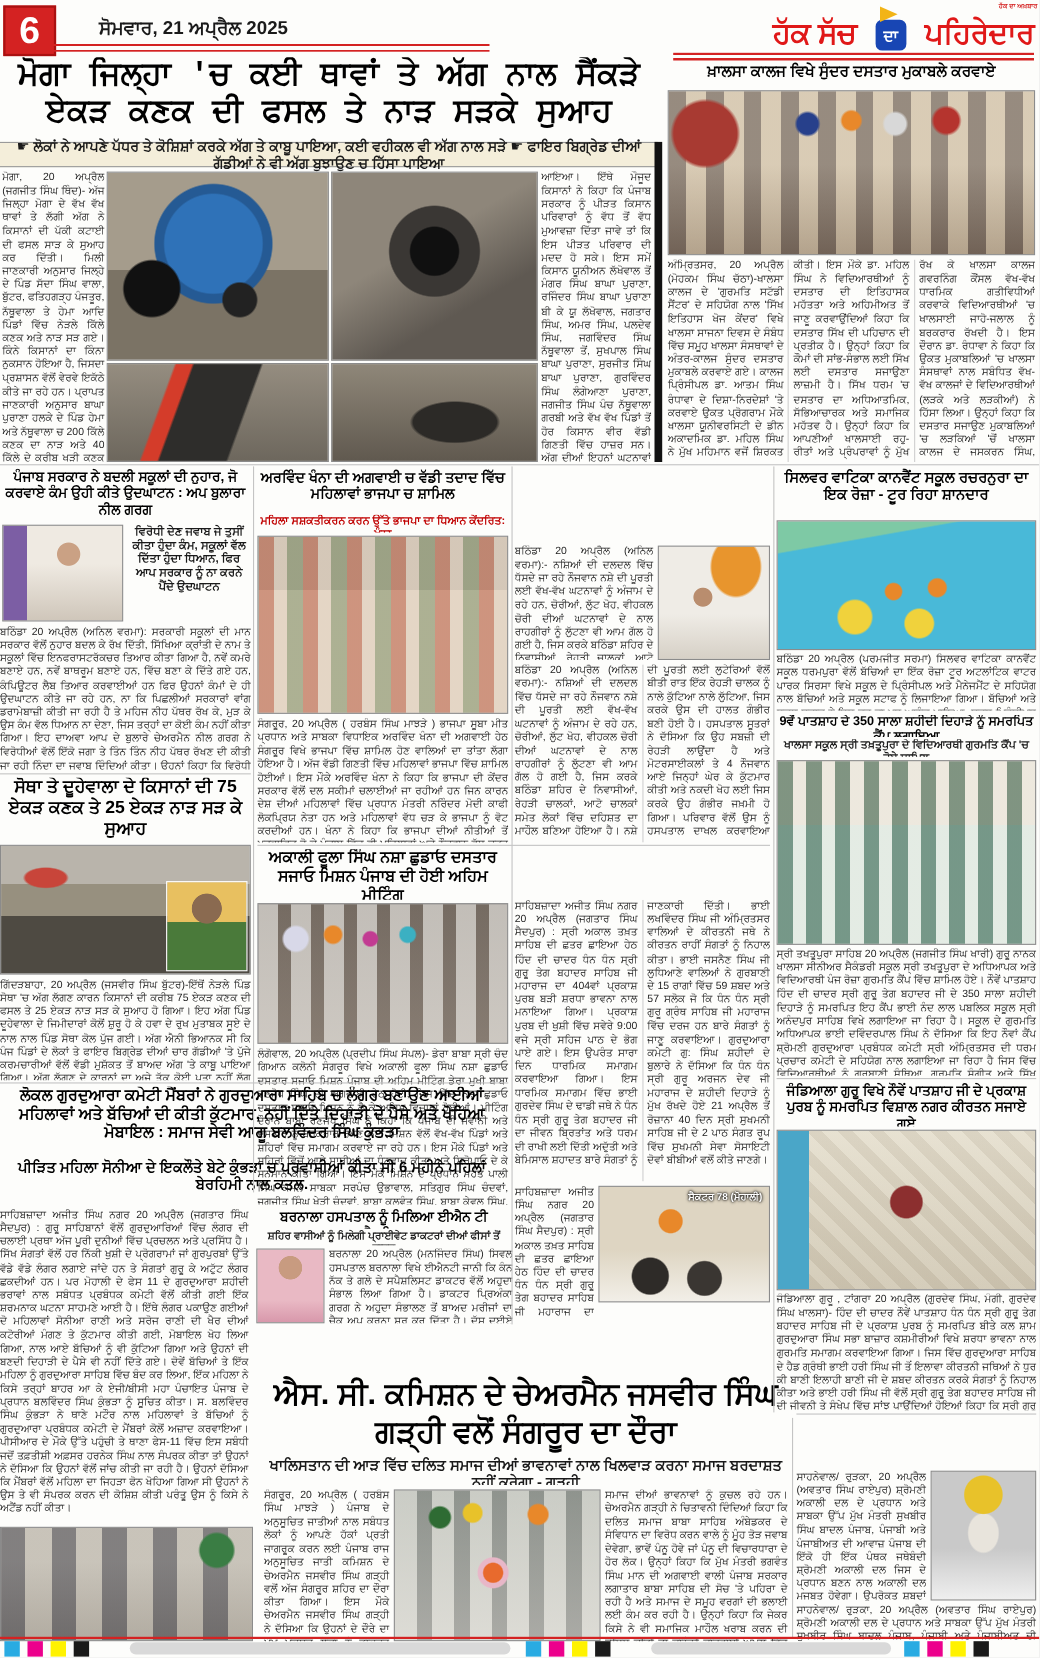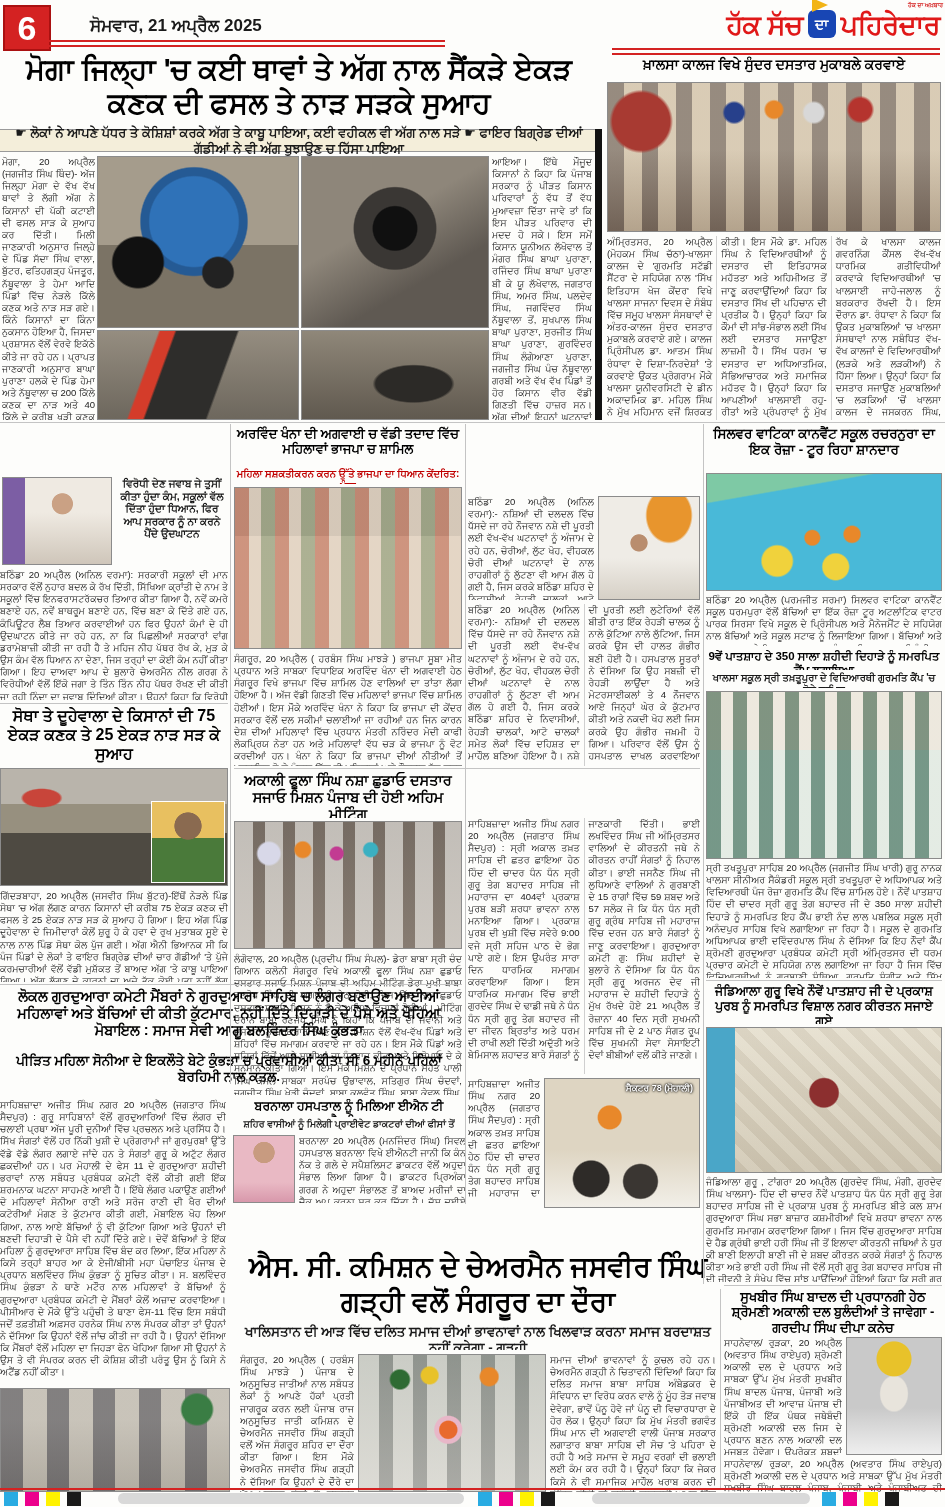--- a/index.html
+++ b/index.html
@@ -13,21 +13,21 @@
   .photo{background-size:cover;border:1px solid #8b8b8b;overflow:hidden;}
   .redline{background:linear-gradient(#d42222 0 2px,transparent 2px 5px,#d42222 5px 7px);height:7px;}
   .vrule{background:#c4c4c4;width:1px;}
   .hrule{background:#c4c4c4;height:1px;}
   .kicker{background:#f4eeda;border-top:1px solid #9a9a9a;border-bottom:1px solid #9a9a9a;
           font-weight:700;font-size:13px;display:flex;align-items:center;justify-content:center;text-align:center;}
   .subhead{font-weight:700;text-align:center;line-height:1.2;overflow:hidden;}
   .subhead-red{color:#c00000;}
   .pagenum{background:#d42222;color:#fff;font-weight:900;font-size:34px;display:flex;
            align-items:center;justify-content:center;border:2px solid #a11;}
-  .masthead{display:flex;align-items:flex-start;gap:5px;justify-content:flex-end;}
+  .masthead{display:flex;align-items:flex-end;gap:17px;justify-content:flex-end;}
   .masthead .t{color:#e01818;font-weight:900;font-size:27px;letter-spacing:-0.5px;}
   .masthead .da{background:#1846b4;color:#fff;font-weight:900;font-size:14px;width:28px;height:28px;
                 border-radius:6px;display:flex;align-items:center;justify-content:center;position:relative;}
   .flag{width:0;height:0;border-left:16px solid #f2b416;border-top:7px solid transparent;
         border-bottom:7px solid transparent;position:absolute;top:-12px;left:4px;}
   .tagline{color:#d42222;font-size:6px;font-weight:700;position:absolute;right:2px;top:2px;text-align:right;}
   .caption-ov{position:absolute;top:4px;left:0;right:6px;text-align:right;color:#fff;font-weight:700;
               font-size:9px;text-shadow:0 0 3px #000,0 0 2px #000;}
   .mark-row{display:flex;gap:7px;align-items:center;}
   .mark-sq{width:14px;height:14px;}
@@ -50,21 +50,21 @@
         <span class="flag"></span>
         <span>ਦਾ</span>
       </span>
     <span class="t">ਪਹਿਰੇਦਾਰ</span>
   </div>
   <div class="abs tagline">ਹੱਕ ਦਾ ਅਖ਼ਬਾਰ</div>
 
   <div class="abs redline" style="left:15px;top:40px;width:430px;"></div>
   <div class="abs redline" style="left:612px;top:48px;width:328px;"></div>
 
-  <div class="abs headline" style="left:0px;top:52px;width:598px;height:76px;font-size:29px;font-weight:900;">ਮੋਗਾ ਜਿਲ੍ਹਾ 'ਚ ਕਈ ਥਾਵਾਂ ਤੇ ਅੱਗ ਨਾਲ ਸੈਂਕੜੇ ਏਕੜ ਕਣਕ ਦੀ ਫਸਲ ਤੇ ਨਾੜ ਸੜਕੇ ਸੁਆਹ</div>
+  <div class="abs headline" style="left:0px;top:52px;width:598px;height:76px;font-size:29px;font-weight:900;font-family:Liberation Mono, monospace;">ਮੋਗਾ ਜਿਲ੍ਹਾ 'ਚ ਕਈ ਥਾਵਾਂ ਤੇ ਅੱਗ ਨਾਲ ਸੈਂਕੜੇ ਏਕੜ ਕਣਕ ਦੀ ਫਸਲ ਤੇ ਨਾੜ ਸੜਕੇ ਸੁਆਹ</div>
   <div class="abs kicker" style="left:0px;top:129px;width:598px;height:23px;">☛ ਲੋਕਾਂ ਨੇ ਆਪਣੇ ਪੱਧਰ ਤੇ ਕੋਸ਼ਿਸ਼ਾਂ ਕਰਕੇ ਅੱਗ ਤੇ ਕਾਬੂ ਪਾਇਆ, ਕਈ ਵਹੀਕਲ ਵੀ ਅੱਗ ਨਾਲ ਸੜੇ  ☛ ਫਾਇਰ ਬਿਗ੍ਰੇਡ ਦੀਆਂ ਗੱਡੀਆਂ ਨੇ ਵੀ ਅੱਗ ਬੁਝਾਉਣ ਚ ਹਿੱਸਾ ਪਾਇਆ</div>
 
   <div class="abs body" style="left:2px;top:156px;width:93px;height:264px;">ਮੋਗਾ, 20 ਅਪ੍ਰੈਲ (ਜਗਜੀਤ ਸਿੰਘ ਥਿੰਦ)- ਅੱਜ ਜਿਲ੍ਹਾ ਮੋਗਾ ਦੇ ਵੱਖ ਵੱਖ ਥਾਵਾਂ ਤੇ ਲੱਗੀ ਅੱਗ ਨੇ ਕਿਸਾਨਾਂ ਦੀ ਪੱਕੀ ਕਟਾਈ ਦੀ ਫਸਲ ਸਾੜ ਕੇ ਸੁਆਹ ਕਰ ਦਿੱਤੀ। ਮਿਲੀ ਜਾਣਕਾਰੀ ਅਨੁਸਾਰ ਜਿਲ੍ਹੇ ਦੇ ਪਿੰਡ ਸੱਦਾ ਸਿੰਘ ਵਾਲਾ, ਬੁੱਟਰ, ਫਤਿਹਗੜ੍ਹ ਪੰਜਤੂਰ, ਨੱਥੂਵਾਲਾ ਤੇ ਹੇਮਾ ਆਦਿ ਪਿੰਡਾਂ ਵਿੱਚ ਨੇੜਲੇ ਕਿੱਲੇ ਕਣਕ ਅਤੇ ਨਾੜ ਸੜ ਗਏ। ਕਿੰਨੇ ਕਿਸਾਨਾਂ ਦਾ ਕਿੰਨਾ ਨੁਕਸਾਨ ਹੋਇਆ ਹੈ, ਜਿਸਦਾ ਪ੍ਰਸ਼ਾਸਨ ਵੱਲੋਂ ਵੇਰਵੇ ਇਕੱਠੇ ਕੀਤੇ ਜਾ ਰਹੇ ਹਨ। ਪ੍ਰਾਪਤ ਜਾਣਕਾਰੀ ਅਨੁਸਾਰ ਬਾਘਾ ਪੁਰਾਣਾ ਹਲਕੇ ਦੇ ਪਿੰਡ ਹੇਮਾ ਅਤੇ ਨੱਥੂਵਾਲਾ ਚ 200 ਕਿੱਲੇ ਕਣਕ ਦਾ ਨਾੜ ਅਤੇ 40 ਕਿੱਲੇ ਦੇ ਕਰੀਬ ਖੜੀ ਕਣਕ ਸੜ ਗਈ। ਇਸ ਸਬੰਧੀ ਪੱਤਰਕਾਰਾਂ ਨਾਲ ਗੱਲਬਾਤ ਕਰਦਿਆਂ ਕਿਸਾਨਾਂ ਨੇ ਦੱਸਿਆ ਕਿ ਹਵਾ ਦੇ ਤੇਜ਼ ਰੁਖ ਕਾਰਨ ਅੱਗ ਨੇ ਵੇਖਦਿਆਂ ਹੀ ਵੇਖਦਿਆਂ ਵੱਡਾ ਰਕਬਾ ਆਪਣੀ ਲਪੇਟ ਵਿੱਚ ਲੈ ਲਿਆ।</div>
 
   <div class="abs photo" style="left:97px;top:156px;width:202px;height:172px;background:
       radial-gradient(circle at 20% 62%,#111 0 13%,transparent 14%),
       radial-gradient(circle at 60% 68%,#222 0 9%,transparent 10%),
       radial-gradient(ellipse at 48% 38%,#2f72b8 0 30%,#255a94 31% 36%,transparent 37%),
       linear-gradient(#a59c8c 0 52%,#7b7365 52% 100%);"></div>
 
@@ -90,20 +90,21 @@
       radial-gradient(circle at 38% 20%,#27408b 0 4%,transparent 5%),
       radial-gradient(circle at 50% 18%,#e8882a 0 4%,transparent 5%),
       radial-gradient(circle at 62% 20%,#d8d8d8 0 4%,transparent 5%),
       radial-gradient(circle at 76% 18%,#b5342e 0 4%,transparent 5%),
       repeating-linear-gradient(90deg,rgba(50,50,70,.35) 0 16px,rgba(240,235,225,.35) 16px 34px),
       linear-gradient(#cdbb9e 0 45%,#937c5f 100%);"></div>
   <div class="abs body cols3" style="left:607px;top:236px;width:334px;height:184px;">ਅੰਮ੍ਰਿਤਸਰ, 20 ਅਪ੍ਰੈਲ (ਮੋਹਕਮ ਸਿੰਘ ਚੱਠਾ)-ਖਾਲਸਾ ਕਾਲਜ ਦੇ 'ਗੁਰਮਤਿ ਸਟੱਡੀ ਸੈਂਟਰ' ਦੇ ਸਹਿਯੋਗ ਨਾਲ 'ਸਿੱਖ ਇਤਿਹਾਸ ਖੋਜ ਕੇਂਦਰ' ਵਿਖੇ ਖਾਲਸਾ ਸਾਜਨਾ ਦਿਵਸ ਦੇ ਸੰਬੰਧ ਵਿੱਚ ਸਮੂਹ ਖਾਲਸਾ ਸੰਸਥਾਵਾਂ ਦੇ ਅੰਤਰ-ਕਾਲਜ ਸੁੰਦਰ ਦਸਤਾਰ ਮੁਕਾਬਲੇ ਕਰਵਾਏ ਗਏ। ਕਾਲਜ ਪ੍ਰਿੰਸੀਪਲ ਡਾ. ਆਤਮ ਸਿੰਘ ਰੰਧਾਵਾ ਦੇ ਦਿਸ਼ਾ-ਨਿਰਦੇਸ਼ਾਂ 'ਤੇ ਕਰਵਾਏ ਉਕਤ ਪ੍ਰੋਗਰਾਮ ਮੌਕੇ ਖਾਲਸਾ ਯੂਨੀਵਰਸਿਟੀ ਦੇ ਡੀਨ ਅਕਾਦਮਿਕ ਡਾ. ਮਹਿਲ ਸਿੰਘ ਨੇ ਮੁੱਖ ਮਹਿਮਾਨ ਵਜੋਂ ਸ਼ਿਰਕਤ ਕੀਤੀ। ਇਸ ਮੌਕੇ ਡਾ. ਮਹਿਲ ਸਿੰਘ ਨੇ ਵਿਦਿਆਰਥੀਆਂ ਨੂੰ ਦਸਤਾਰ ਦੀ ਇਤਿਹਾਸਕ ਮਹੱਤਤਾ ਅਤੇ ਅਹਿਮੀਅਤ ਤੋਂ ਜਾਣੂ ਕਰਵਾਉਂਦਿਆਂ ਕਿਹਾ ਕਿ ਦਸਤਾਰ ਸਿੱਖ ਦੀ ਪਹਿਚਾਨ ਦੀ ਪ੍ਰਤੀਕ ਹੈ। ਉਨ੍ਹਾਂ ਕਿਹਾ ਕਿ ਕੌਮਾਂ ਦੀ ਸਾਂਭ-ਸੰਭਾਲ ਲਈ ਸਿੱਖ ਲਈ ਦਸਤਾਰ ਸਜਾਉਣਾ ਲਾਜ਼ਮੀ ਹੈ। ਸਿੱਖ ਧਰਮ 'ਚ ਦਸਤਾਰ ਦਾ ਅਧਿਆਤਮਿਕ, ਸੱਭਿਆਚਾਰਕ ਅਤੇ ਸਮਾਜਿਕ ਮਹੱਤਵ ਹੈ। ਉਨ੍ਹਾਂ ਕਿਹਾ ਕਿ ਆਪਣੀਆਂ ਖਾਲਸਾਈ ਰਹੁ-ਰੀਤਾਂ ਅਤੇ ਪ੍ਰੰਪਰਾਵਾਂ ਨੂੰ ਮੁੱਖ ਰੱਖ ਕੇ ਖਾਲਸਾ ਕਾਲਜ ਗਵਰਨਿੰਗ ਕੌਂਸਲ ਵੱਖ-ਵੱਖ ਧਾਰਮਿਕ ਗਤੀਵਿਧੀਆਂ ਕਰਵਾਕੇ ਵਿਦਿਆਰਥੀਆਂ 'ਚ ਖਾਲਸਾਈ ਜਾਹੋ-ਜਲਾਲ ਨੂੰ ਬਰਕਰਾਰ ਰੱਖਦੀ ਹੈ। ਇਸ ਦੌਰਾਨ ਡਾ. ਰੰਧਾਵਾ ਨੇ ਕਿਹਾ ਕਿ ਉਕਤ ਮੁਕਾਬਲਿਆਂ 'ਚ ਖਾਲਸਾ ਸੰਸਥਾਵਾਂ ਨਾਲ ਸਬੰਧਿਤ ਵੱਖ-ਵੱਖ ਕਾਲਜਾਂ ਦੇ ਵਿਦਿਆਰਥੀਆਂ (ਲੜਕੇ ਅਤੇ ਲੜਕੀਆਂ) ਨੇ ਹਿੱਸਾ ਲਿਆ। ਉਨ੍ਹਾਂ ਕਿਹਾ ਕਿ ਦਸਤਾਰ ਸਜਾਉਣ ਮੁਕਾਬਲਿਆਂ 'ਚ ਲੜਕਿਆਂ 'ਚੋਂ ਖਾਲਸਾ ਕਾਲਜ ਦੇ ਜਸਕਰਨ ਸਿੰਘ, ਨਿਸ਼ਾਨ ਸਿੰਘ ਅਤੇ ਹਰਮਨ ਸਿੰਘ ਕ੍ਰਮਵਾਰ ਪਹਿਲਾ, ਦੂਜਾ ਅਤੇ ਤੀਜਾ ਅਤੇ ਖਾਲਸਾ ਕਾਲਜ ਆਫ਼ ਲਾਅ ਦੇ ਵਿਦਿਆਰਥੀ ਸਾਹਿਲਪ੍ਰੀਤ ਸਿੰਘ ਨੇ ਵਿਸ਼ੇਸ਼ ਸਥਾਨ ਪ੍ਰਾਪਤ ਕੀਤਾ। ਲੜਕੀਆਂ ਦੇ ਦੁਮਾਲਾ ਸਜਾਉਣ ਮੁਕਾਬਲੇ 'ਚ ਰਾਜਵੀਰ ਕੌਰ ਖਾਲਸਾ ਕਾਲਜ, ਦੂਸਰਾ ਸਥਾਨ ਨਵਪ੍ਰੀਤ ਕੌਰ ਸ੍ਰੀ ਗੁਰੂ ਤੇਗ ਬਹਾਦਰ ਕਾਲਜ ਫਾਰ ਵੂਮੈਨ ਅਤੇ ਤੀਸਰੇ ਸਥਾਨ ਮਾਲਿਆਦੀਪ ਕੌਰ, ਖਾਲਸਾ ਕਾਲਜ ਫਾਰ ਵੂਮੈਨ ਅਤੇ ਪਵਨਪ੍ਰੀਤ ਕੌਰ ਖਾਲਸਾ ਕਾਲਜ ਨੇ ਵਿਸ਼ੇਸ਼ ਸਥਾਨ ਹਾਸਲ ਕੀਤਾ। ਇਸ ਮੌਕੇ ਸ: ਗੁਰਪਿੰਦਰ ਸਿੰਘ, ਸ: ਸਹਿਜਦੀਪ ਸਿੰਘ, ਡਾ. ਵਣਦੀਪ ਸਿੰਘ, ਨਵਜੋਤ ਕੌਰ ਅਤੇ ਡਾ. ਪਵਨਪ੍ਰੀਤ ਕੌਰ ਵੱਲੋਂ ਜੱਜਾਂ ਦੀ ਭੂਮਿਕਾ ਨਿਭਾਈ ਗਈ। ਇਸ ਮੌਕੇ ਪ੍ਰਿੰ: ਡਾ. ਰੰਧਾਵਾ ਅਤੇ ਵਿਸ਼ੇਸ਼ ਮਹਿਮਾਨ ਗੁਰਮਤਿ ਸਟੱਡੀ ਸੈਂਟਰ ਦੇ ਇੰਚਾਰਜ ਅਤੇ ਖਾਲਸਾ ਕਾਲਜ ਸੀਨੀਅਰ ਸੈਕੰਡਰੀ ਸਕੂਲ ਦੇ ਪ੍ਰਿੰਸੀਪਲ ਡਾ. ਇੰਦਰਜੀਤ ਸਿੰਘ ਗੋਗੋਆਣੀ ਵੱਲੋਂ ਜੇਤੂ ਵਿਦਿਆਰਥੀਆਂ ਨੂੰ ਇਨਾਮ ਤਕਸੀਮ ਕੀਤੇ ਗਏ। ਇਸ ਮੌਕੇ ਡਾ. ਹਰਦੇਵ ਸਿੰਘ, ਡਾ. ਸੁਖਪਾਲ ਸਿੰਘ, ਡਾ. ਸਮਸ਼ੇਰ ਸਿੰਘ ਆਦਿ ਵੀ ਹਾਜ਼ਰ ਸਨ।</div>
 
   <div class="abs hrule" style="left:0px;top:422px;width:945px;"></div>
 
+  <div class="abs headline" style="left:0px;top:426px;width:228px;height:48px;font-size:12.5px;">ਪੰਜਾਬ ਸਰਕਾਰ ਨੇ ਬਦਲੀ ਸਕੂਲਾਂ ਦੀ ਨੁਹਾਰ, ਜੋ ਕਰਵਾਏ ਕੰਮ ਉਹੀ ਕੀਤੇ ਉਦਘਾਟਨ : ਅਪ ਬੁਲਾਰਾ ਨੀਲ ਗਰਗ</div>
   <div class="abs photo" style="left:2px;top:477px;width:110px;height:88px;background:
       linear-gradient(90deg,#7c5ea4 0 20%,transparent 20%),
       radial-gradient(circle at 55% 30%,#caa184 0 12%,transparent 13%),
       linear-gradient(#efeae2 0 40%,#cfc6ba 100%);"></div>
   <div class="abs subhead" style="left:116px;top:477px;width:112px;height:88px;font-size:10.5px;">ਵਿਰੋਧੀ ਦੇਣ ਜਵਾਬ ਜੇ ਤੁਸੀਂ ਕੀਤਾ ਹੁੰਦਾ ਕੰਮ, ਸਕੂਲਾਂ ਵੱਲ ਦਿੱਤਾ ਹੁੰਦਾ ਧਿਆਨ, ਫਿਰ ਆਪ ਸਰਕਾਰ ਨੂੰ ਨਾ ਕਰਨੇ ਪੈਂਦੇ ਉਦਘਾਟਨ</div>
   <div class="abs body" style="left:0px;top:569px;width:228px;height:131px;">ਬਠਿੰਡਾ 20 ਅਪ੍ਰੈਲ (ਅਨਿਲ ਵਰਮਾ): ਸਰਕਾਰੀ ਸਕੂਲਾਂ ਦੀ ਮਾਨ ਸਰਕਾਰ ਵੱਲੋਂ ਨੁਹਾਰ ਬਦਲ ਕੇ ਰੱਖ ਦਿੱਤੀ, ਸਿੱਖਿਆ ਕ੍ਰਾਂਤੀ ਦੇ ਨਾਮ ਤੇ ਸਕੂਲਾਂ ਵਿੱਚ ਇਨਫਰਾਸਟਰੱਕਚਰ ਤਿਆਰ ਕੀਤਾ ਗਿਆ ਹੈ, ਨਵੇਂ ਕਮਰੇ ਬਣਾਏ ਹਨ, ਨਵੇਂ ਬਾਥਰੂਮ ਬਣਾਏ ਹਨ, ਵਿੱਚ ਬਣਾ ਕੇ ਦਿੱਤੇ ਗਏ ਹਨ, ਕੰਪਿਊਟਰ ਲੈਬ ਤਿਆਰ ਕਰਵਾਈਆਂ ਹਨ ਫਿਰ ਉਹਨਾਂ ਕੰਮਾਂ ਦੇ ਹੀ ਉਦਘਾਟਨ ਕੀਤੇ ਜਾ ਰਹੇ ਹਨ, ਨਾ ਕਿ ਪਿਛਲੀਆਂ ਸਰਕਾਰਾਂ ਵਾਂਗ ਡਰਾਮੇਬਾਜ਼ੀ ਕੀਤੀ ਜਾ ਰਹੀ ਹੈ ਤੇ ਮਹਿਜ ਨੀਹ ਪੱਥਰ ਰੱਖ ਕੇ, ਮੁੜ ਕੇ ਉਸ ਕੰਮ ਵੱਲ ਧਿਆਨ ਨਾ ਦੇਣਾ, ਜਿਸ ਤਰ੍ਹਾਂ ਦਾ ਕੋਈ ਕੰਮ ਨਹੀਂ ਕੀਤਾ ਗਿਆ। ਇਹ ਦਾਅਵਾ ਆਪ ਦੇ ਬੁਲਾਰੇ ਚੇਅਰਮੈਨ ਨੀਲ ਗਰਗ ਨੇ ਵਿਰੋਧੀਆਂ ਵੱਲੋਂ ਇੱਕੋ ਜਗਾ ਤੇ ਤਿੰਨ ਤਿੰਨ ਨੀਹ ਪੱਥਰ ਰੱਖਣ ਦੀ ਕੀਤੀ ਜਾ ਰਹੀ ਨਿੰਦਾ ਦਾ ਜਵਾਬ ਦਿੰਦਿਆਂ ਕੀਤਾ। ਉਹਨਾਂ ਕਿਹਾ ਕਿ ਵਿਰੋਧੀ ਧਿਰਾਂ ਦੇ ਆਗੂ ਸਰਕਾਰ ਦੇ ਕੰਮਾਂ ਦੀ ਤਾਰੀਫ ਕਰਨ ਨਾ ਕਿ ਵੇਖੀ ਸਿਆਸਤ ਕਰਨ।</div>
 
   <div class="abs headline" style="left:234px;top:426px;width:228px;height:40px;font-size:13px;">ਅਰਵਿੰਦ ਖੰਨਾ ਦੀ ਅਗਵਾਈ ਚ ਵੱਡੀ ਤਦਾਦ ਵਿੱਚ ਮਹਿਲਾਵਾਂ ਭਾਜਪਾ ਚ ਸ਼ਾਮਿਲ</div>
   <div class="abs subhead subhead-red" style="left:234px;top:468px;width:228px;height:16px;font-size:10px;">ਮਹਿਲਾ ਸਸ਼ਕਤੀਕਰਨ ਕਰਨ ਉੱਤੇ ਭਾਜਪਾ ਦਾ ਧਿਆਨ ਕੇਂਦਰਿਤ: ਖੰਨਾ</div>
   <div class="abs photo" style="left:234px;top:487px;width:228px;height:162px;background:
@@ -151,21 +152,21 @@
       radial-gradient(circle at 15% 25%,#d8d8e8 0 5%,transparent 6%),
       radial-gradient(circle at 30% 22%,#e8882a 0 4%,transparent 5%),
       radial-gradient(circle at 45% 25%,#c23b92 0 4%,transparent 5%),
       radial-gradient(circle at 60% 22%,#3bb0c2 0 4%,transparent 5%),
       repeating-linear-gradient(90deg,rgba(245,243,238,.7) 0 18px,rgba(160,150,140,.5) 18px 30px),
       linear-gradient(#4a4038,#6e6258);"></div>
   <div class="abs body" style="left:234px;top:953px;width:228px;height:142px;">ਲੰਗੋਵਾਲ, 20 ਅਪ੍ਰੈਲ (ਪ੍ਰਦੀਪ ਸਿੰਘ ਸੰਪਲ)- ਡੇਰਾ ਬਾਬਾ ਸ੍ਰੀ ਚੰਦ ਗਿਆਨ ਕਲੋਨੀ ਸੰਗਰੂਰ ਵਿਖੇ ਅਕਾਲੀ ਫੂਲਾ ਸਿੰਘ ਨਸ਼ਾ ਛੁਡਾਓ ਦਸਤਾਰ ਸਜਾਓ ਮਿਸ਼ਨ ਪੰਜਾਬ ਦੀ ਅਹਿਮ ਮੀਟਿੰਗ ਡੇਰਾ ਮੁਖੀ ਬਾਬਾ ਰਣਜੋਧ ਸਿੰਘ ਦੀ ਅਗਵਾਈ ਹੇਠ ਹੋਈ, ਜਿਸ ਵਿੱਚ ਨਸ਼ਾ ਛੁਡਾਓ ਦਸਤਾਰ ਸਜਾਓ ਮਿਸ਼ਨ ਨੂੰ ਲੈ ਕੇ ਅਹਿਮ ਵਿਚਾਰਾਂ ਹੋਈਆਂ। ਮੀਟਿੰਗ ਦੌਰਾਨ ਬਾਬਾ ਰਣਜੋਧ ਸਿੰਘ ਨੇ ਕਿਹਾ ਕਿ ਪੰਜਾਬ ਦੀ ਜਵਾਨੀ ਅਤੇ ਦਸਤਾਰ ਨੂੰ ਬਰਕਰਾਰ ਰੱਖਣ ਲਈ ਮਿਸ਼ਨ ਵੱਲੋਂ ਵੱਖ-ਵੱਖ ਪਿੰਡਾਂ ਅਤੇ ਸ਼ਹਿਰਾਂ ਵਿੱਚ ਸਮਾਗਮ ਕਰਵਾਏ ਜਾ ਰਹੇ ਹਨ। ਇਸ ਮੌਕੇ ਪਿੰਡਾਂ ਅਤੇ ਸ਼ਹਿਰਾਂ ਵਿੱਚੋਂ ਆਏ ਸਾਥੀਆਂ ਦਾ ਧੰਨਵਾਦ ਕੀਤਾ ਅਤੇ ਸਿਰੋਪਾਓ ਦੇ ਕੇ ਸਨਮਾਨ ਕੀਤਾ ਗਿਆ। ਇਸ ਮੌਕੇ ਮਿਸ਼ਨ ਦੇ ਪ੍ਰਧਾਨ ਮਹੰਤ ਪਾਲੀ ਸਿੰਘ ਕਮਲ ਸਾਬਕਾ ਸਰਪੰਚ ਉਭਾਵਾਲ, ਸਤਿਗੁਰ ਸਿੰਘ ਚੰਦਵਾਂ, ਜਗਜੀਤ ਸਿੰਘ ਖੇੜੀ ਚੰਦਵਾਂ, ਬਾਬਾ ਕੁਲਵੰਤ ਸਿੰਘ, ਬਾਬਾ ਕੇਵਲ ਸਿੰਘ, ਸੁਰਜੀਤ ਸਿੰਘ ਘਾਰੂ, ਜਸਵੀਰ ਸਿੰਘ ਜੱਸੀ ਐਡਵੋਕੇਟ, ਕਰਪੂਰ ਸਿੰਘ, ਕਰਮ ਸਿੰਘ ਆਦਿ ਵੀ ਹਾਜ਼ਰ ਸਨ।</div>
 
   <div class="abs body cols2" style="left:468px;top:818px;width:232px;height:256px;">ਸਾਹਿਬਜ਼ਾਦਾ ਅਜੀਤ ਸਿੰਘ ਨਗਰ 20 ਅਪ੍ਰੈਲ (ਜਗਤਾਰ ਸਿੰਘ ਸੈਦਪੁਰ) : ਸ੍ਰੀ ਅਕਾਲ ਤਖ਼ਤ ਸਾਹਿਬ ਦੀ ਛਤਰ ਛਾਇਆ ਹੇਠ ਹਿੰਦ ਦੀ ਚਾਦਰ ਧੰਨ ਧੰਨ ਸ੍ਰੀ ਗੁਰੂ ਤੇਗ ਬਹਾਦਰ ਸਾਹਿਬ ਜੀ ਮਹਾਰਾਜ ਦਾ 404ਵਾਂ ਪ੍ਰਕਾਸ਼ ਪੁਰਬ ਬੜੀ ਸ਼ਰਧਾ ਭਾਵਨਾ ਨਾਲ ਮਨਾਇਆ ਗਿਆ। ਪ੍ਰਕਾਸ਼ ਪੁਰਬ ਦੀ ਖੁਸ਼ੀ ਵਿੱਚ ਸਵੇਰੇ 9:00 ਵਜੇ ਸ੍ਰੀ ਸਹਿਜ ਪਾਠ ਦੇ ਭੋਗ ਪਾਏ ਗਏ। ਇਸ ਉਪਰੰਤ ਸਾਰਾ ਦਿਨ ਧਾਰਮਿਕ ਸਮਾਗਮ ਕਰਵਾਇਆ ਗਿਆ। ਇਸ ਧਾਰਮਿਕ ਸਮਾਗਮ ਵਿੱਚ ਭਾਈ ਗੁਰਦੇਵ ਸਿੰਘ ਦੇ ਢਾਡੀ ਜਥੇ ਨੇ ਧੰਨ ਧੰਨ ਸ੍ਰੀ ਗੁਰੂ ਤੇਗ ਬਹਾਦਰ ਜੀ ਦਾ ਜੀਵਨ ਬ੍ਰਿਤਾਂਤ ਅਤੇ ਧਰਮ ਦੀ ਰਾਖੀ ਲਈ ਦਿੱਤੀ ਅਦੁੱਤੀ ਅਤੇ ਬੇਮਿਸਾਲ ਸ਼ਹਾਦਤ ਬਾਰੇ ਸੰਗਤਾਂ ਨੂੰ ਜਾਣਕਾਰੀ ਦਿੱਤੀ। ਭਾਈ ਲਖਵਿੰਦਰ ਸਿੰਘ ਜੀ ਅੰਮ੍ਰਿਤਸਰ ਵਾਲਿਆਂ ਦੇ ਕੀਰਤਨੀ ਜਥੇ ਨੇ ਕੀਰਤਨ ਰਾਹੀਂ ਸੰਗਤਾਂ ਨੂੰ ਨਿਹਾਲ ਕੀਤਾ। ਭਾਈ ਜਸਨੈਣ ਸਿੰਘ ਜੀ ਲੁਧਿਆਣੇ ਵਾਲਿਆਂ ਨੇ ਗੁਰਬਾਣੀ ਦੇ 15 ਰਾਗਾਂ ਵਿੱਚ 59 ਸ਼ਬਦ ਅਤੇ 57 ਸਲੋਕ ਜੋ ਕਿ ਧੰਨ ਧੰਨ ਸ੍ਰੀ ਗੁਰੂ ਗ੍ਰੰਥ ਸਾਹਿਬ ਜੀ ਮਹਾਰਾਜ ਵਿੱਚ ਦਰਜ ਹਨ ਬਾਰੇ ਸੰਗਤਾਂ ਨੂੰ ਜਾਣੂ ਕਰਵਾਇਆ। ਗੁਰਦੁਆਰਾ ਕਮੇਟੀ ਗੁ: ਸਿੰਘ ਸ਼ਹੀਦਾਂ ਦੇ ਬੁਲਾਰੇ ਨੇ ਦੱਸਿਆ ਕਿ ਧੰਨ ਧੰਨ ਸ੍ਰੀ ਗੁਰੂ ਅਰਜਨ ਦੇਵ ਜੀ ਮਹਾਰਾਜ ਦੇ ਸ਼ਹੀਦੀ ਦਿਹਾੜੇ ਨੂੰ ਮੁੱਖ ਰੱਖਦੇ ਹੋਏ 21 ਅਪ੍ਰੈਲ ਤੋਂ ਰੋਜ਼ਾਨਾ 40 ਦਿਨ ਸ੍ਰੀ ਸੁਖਮਨੀ ਸਾਹਿਬ ਜੀ ਦੇ 2 ਪਾਠ ਸੰਗਤ ਰੂਪ ਵਿੱਚ ਸੁਖਮਨੀ ਸੇਵਾ ਸੋਸਾਇਟੀ ਦੋਵਾਂ ਬੀਬੀਆਂ ਵਲੋਂ ਕੀਤੇ ਜਾਣਗੇ।</div>
   <div class="abs body" style="left:468px;top:1078px;width:72px;height:122px;">ਸਾਹਿਬਜ਼ਾਦਾ ਅਜੀਤ ਸਿੰਘ ਨਗਰ 20 ਅਪ੍ਰੈਲ (ਜਗਤਾਰ ਸਿੰਘ ਸੈਦਪੁਰ) : ਸ੍ਰੀ ਅਕਾਲ ਤਖ਼ਤ ਸਾਹਿਬ ਦੀ ਛਤਰ ਛਾਇਆ ਹੇਠ ਹਿੰਦ ਦੀ ਚਾਦਰ ਧੰਨ ਧੰਨ ਸ੍ਰੀ ਗੁਰੂ ਤੇਗ ਬਹਾਦਰ ਸਾਹਿਬ ਜੀ ਮਹਾਰਾਜ ਦਾ 404ਵਾਂ ਪ੍ਰਕਾਸ਼ ਪੁਰਬ ਬੜੀ ਸ਼ਰਧਾ ਭਾਵਨਾ ਨਾਲ ਮਨਾਇਆ ਗਿਆ। ਪ੍ਰਕਾਸ਼ ਪੁਰਬ ਦੀ ਖੁਸ਼ੀ ਵਿੱਚ ਸਵੇਰੇ 9:00 ਵਜੇ ਸ੍ਰੀ ਸਹਿਜ ਪਾਠ ਦੇ ਭੋਗ ਪਾਏ ਗਏ। ਇਸ ਉਪਰੰਤ ਸਾਰਾ ਦਿਨ ਧਾਰਮਿਕ ਸਮਾਗਮ ਕਰਵਾਇਆ ਗਿਆ। ਇਸ ਧਾਰਮਿਕ ਸਮਾਗਮ ਵਿੱਚ ਭਾਈ ਗੁਰਦੇਵ ਸਿੰਘ ਦੇ ਢਾਡੀ ਜਥੇ ਨੇ ਧੰਨ ਧੰਨ ਸ੍ਰੀ ਗੁਰੂ ਤੇਗ ਬਹਾਦਰ ਜੀ ਦਾ ਜੀਵਨ ਬ੍ਰਿਤਾਂਤ ਅਤੇ ਧਰਮ ਦੀ ਰਾਖੀ ਲਈ ਦਿੱਤੀ ਅਦੁੱਤੀ ਅਤੇ ਬੇਮਿਸਾਲ ਸ਼ਹਾਦਤ ਬਾਰੇ ਸੰਗਤਾਂ ਨੂੰ ਜਾਣਕਾਰੀ ਦਿੱਤੀ। ਭਾਈ ਲਖਵਿੰਦਰ ਸਿੰਘ ਜੀ ਅੰਮ੍ਰਿਤਸਰ ਵਾਲਿਆਂ ਦੇ ਕੀਰਤਨੀ ਜਥੇ ਨੇ ਕੀਰਤਨ ਰਾਹੀਂ ਸੰਗਤਾਂ ਨੂੰ ਨਿਹਾਲ ਕੀਤਾ। ਭਾਈ ਜਸਨੈਣ ਸਿੰਘ ਜੀ ਲੁਧਿਆਣੇ ਵਾਲਿਆਂ ਨੇ ਗੁਰਬਾਣੀ ਦੇ 15 ਰਾਗਾਂ ਵਿੱਚ 59 ਸ਼ਬਦ ਅਤੇ 57 ਸਲੋਕ ਜੋ ਕਿ ਧੰਨ ਧੰਨ ਸ੍ਰੀ ਗੁਰੂ ਗ੍ਰੰਥ ਸਾਹਿਬ ਜੀ ਮਹਾਰਾਜ ਵਿੱਚ ਦਰਜ ਹਨ ਬਾਰੇ ਸੰਗਤਾਂ ਨੂੰ ਜਾਣੂ ਕਰਵਾਇਆ। ਗੁਰਦੁਆਰਾ ਕਮੇਟੀ ਗੁ: ਸਿੰਘ ਸ਼ਹੀਦਾਂ ਦੇ ਬੁਲਾਰੇ ਨੇ ਦੱਸਿਆ ਕਿ ਧੰਨ ਧੰਨ ਸ੍ਰੀ ਗੁਰੂ ਅਰਜਨ ਦੇਵ ਜੀ ਮਹਾਰਾਜ ਦੇ ਸ਼ਹੀਦੀ ਦਿਹਾੜੇ ਨੂੰ ਮੁੱਖ ਰੱਖਦੇ ਹੋਏ 21 ਅਪ੍ਰੈਲ ਤੋਂ ਰੋਜ਼ਾਨਾ 40 ਦਿਨ ਸ੍ਰੀ ਸੁਖਮਨੀ ਸਾਹਿਬ ਜੀ ਦੇ 2 ਪਾਠ ਸੰਗਤ ਰੂਪ ਵਿੱਚ ਸੁਖਮਨੀ ਸੇਵਾ ਸੋਸਾਇਟੀ ਦੋਵਾਂ ਬੀਬੀਆਂ ਵਲੋਂ ਕੀਤੇ ਜਾਣਗੇ।</div>
-  <div class="abs photo" style="left:544px;top:1078px;width:156px;height:130px;background:
+  <div class="abs photo" style="left:544px;top:1078px;width:156px;height:106px;background:
       radial-gradient(circle at 42% 30%,#e8882a 0 9%,transparent 10%),
       radial-gradient(circle at 30% 78%,#2e2b28 0 12%,transparent 13%),
       radial-gradient(circle at 62% 80%,#3a3632 0 12%,transparent 13%),
       linear-gradient(#ded5c2 0 55%,#f2efe8 100%);">
     <div class="caption-ov">ਸੈਕਟਰ 78 (ਮੋਹਾਲੀ)</div>
   </div>
 
   <div class="abs hrule" style="left:0px;top:984px;width:462px;"></div>
   <div class="abs headline" style="left:0px;top:988px;width:458px;height:62px;font-size:14.5px;">ਲੋਕਲ ਗੁਰਦੁਆਰਾ ਕਮੇਟੀ ਮੈਂਬਰਾਂ ਨੇ ਗੁਰਦੁਆਰਾ ਸਾਹਿਬ ਚ ਲੰਗਰ ਬਣਾਉਣ ਆਈਆਂ ਮਹਿਲਾਵਾਂ ਅਤੇ ਬੱਚਿਆਂ ਦੀ ਕੀਤੀ ਕੁੱਟਮਾਰ, ਨਹੀਂ ਦਿੱਤੇ ਦਿਹਾੜੀ ਦੇ ਪੈਸੇ ਅਤੇ ਖੋਹਿਆ ਮੋਬਾਇਲ : ਸਮਾਜ ਸੇਵੀ ਆਗੂ ਬਲਵਿੰਦਰ ਸਿੰਘ ਕੁੰਭੜਾ</div>
   <div class="abs headline" style="left:0px;top:1053px;width:458px;height:42px;font-size:13.5px;font-weight:700;">ਪੀੜਿਤ ਮਹਿਲਾ ਸੋਨੀਆ ਦੇ ਇਕਲੌਤੇ ਬੇਟੇ ਕੁੰਭੜਾ ਚ ਪ੍ਰਵਾਸੀਆਂ ਕੀਤਾ ਸੀ 6 ਮਹੀਨੇ ਪਹਿਲਾਂ ਬੇਰਹਿਮੀ ਨਾਲ ਕਤਲ.</div>
@@ -197,21 +198,20 @@
   <div class="abs hrule" style="left:706px;top:980px;width:236px;"></div>
   <div class="abs headline" style="left:706px;top:984px;width:236px;height:40px;font-size:12.5px;">ਜੰਡਿਆਲਾ ਗੁਰੂ ਵਿਖੇ ਨੌਵੇਂ ਪਾਤਸ਼ਾਹ ਜੀ ਦੇ ਪ੍ਰਕਾਸ਼ ਪੁਰਬ ਨੂੰ ਸਮਰਪਿਤ ਵਿਸ਼ਾਲ ਨਗਰ ਕੀਰਤਨ ਸਜਾਏ ਗਏ</div>
   <div class="abs photo" style="left:706px;top:1027px;width:236px;height:146px;background:
       linear-gradient(90deg,#4aa6c8 0 12%,transparent 12%),
       radial-gradient(circle at 50% 45%,#8c2f2f 0 10%,transparent 11%),
       repeating-linear-gradient(45deg,rgba(180,170,150,.25) 0 10px,rgba(230,225,210,.25) 10px 20px),
       linear-gradient(#e8e2d2,#cfc6b2);"></div>
   <div class="abs body" style="left:706px;top:1176px;width:236px;height:106px;">ਜੰਡਿਆਲਾ ਗੁਰੂ , ਟਾਂਗਰਾ 20 ਅਪ੍ਰੈਲ (ਗੁਰਦੇਵ ਸਿੰਘ, ਮੰਗੀ, ਗੁਰਦੇਵ ਸਿੰਘ ਖਾਲਸਾ)- ਹਿੰਦ ਦੀ ਚਾਦਰ ਨੌਵੇਂ ਪਾਤਸ਼ਾਹ ਧੰਨ ਧੰਨ ਸ੍ਰੀ ਗੁਰੂ ਤੇਗ ਬਹਾਦਰ ਸਾਹਿਬ ਜੀ ਦੇ ਪ੍ਰਕਾਸ਼ ਪੁਰਬ ਨੂੰ ਸਮਰਪਿਤ ਬੀਤੇ ਕਲ ਸ਼ਾਮ ਗੁਰਦੁਆਰਾ ਸਿੰਘ ਸਭਾ ਬਾਜ਼ਾਰ ਕਸ਼ਮੀਰੀਆਂ ਵਿਖੇ ਸ਼ਰਧਾ ਭਾਵਨਾ ਨਾਲ ਗੁਰਮਤਿ ਸਮਾਗਮ ਕਰਵਾਇਆ ਗਿਆ। ਜਿਸ ਵਿੱਚ ਗੁਰਦੁਆਰਾ ਸਾਹਿਬ ਦੇ ਹੈਡ ਗ੍ਰੰਥੀ ਭਾਈ ਹਰੀ ਸਿੰਘ ਜੀ ਤੋਂ ਇਲਾਵਾ ਕੀਰਤਨੀ ਜਥਿਆਂ ਨੇ ਧੁਰ ਕੀ ਬਾਣੀ ਇਲਾਹੀ ਬਾਣੀ ਜੀ ਦੇ ਸ਼ਬਦ ਕੀਰਤਨ ਕਰਕੇ ਸੰਗਤਾਂ ਨੂੰ ਨਿਹਾਲ ਕੀਤਾ ਅਤੇ ਭਾਈ ਹਰੀ ਸਿੰਘ ਜੀ ਵੱਲੋਂ ਸ੍ਰੀ ਗੁਰੂ ਤੇਗ ਬਹਾਦਰ ਸਾਹਿਬ ਜੀ ਦੀ ਜੀਵਨੀ ਤੇ ਸੰਖੇਪ ਵਿੱਚ ਸਾਂਝ ਪਾਉਂਦਿਆਂ ਹੋਇਆਂ ਕਿਹਾ ਕਿ ਸ੍ਰੀ ਗੁਰੂ ਤੇਗ ਬਹਾਦਰ ਸਾਹਿਬ ਜੀ ਨੇ ਪਾਵਨ ਧਰਤੀ ਬਾਬਾ ਬਕਾਲਾ ਸਾਹਿਬ ਵਿਖੇ 26 ਸ਼ਾਲ 9 ਮਹੀਨੇ 13 ਦਿਨ ਭੋਰਾ ਸਾਹਿਬ ਵਿੱਚ ਪ੍ਰਮਾਤਮਾ ਦੀ ਸਿਫਤ ਸਲਾਹ ਚ ਅਰਾਧਨਾ ਕੀਤੀ ਅਤੇ ਮਾਤਾ ਗੁਜਰ ਕੌਰ ਜੀ ਨੇ ਭੋਰਾ ਸਾਹਿਬ ਜੀ ਦੇ ਦਰਵਾਜੇ ਅੱਗੇ ਖੜ੍ਹ ਕੇ ਪਹਿਰਾ ਦਿੱਤਾ ਅਤੇ ਫਿਰ ਦਿੱਲੀ ਵਿੱਚ ਹਿੰਦੂ ਧਰਮ ਤੇ ਹੋ ਰਹੇ ਅੱਤਿਆਚਾਰ ਤੇ ਰੋਕ ਲਾਉਣ ਲਈ ਉਹਨਾਂ ਮਹਾਨ ਕੁਰਬਾਨੀ ਦਿੱਤੀ। ਇਸ ਮੌਕੇ ਹਰਸਿਮਰਨ ਕੌਰ, ਪ੍ਰਭਜੋਤ ਸਿੰਘ ਮੁੱਖ ਸੇਵਾਦਾਰ, ਅਭਗੀਰ ਸਿੰਘ, ਮਨਜਿੰਦਰ ਸਿੰਘ, ਪਰਮਦੀਪ ਸਿੰਘ, ਰਣਜੀਤ ਕੌਰ, ਪਰਮਜੀਤ ਸਿੰਘ, ਮਨਜਿੰਦਰ ਸਿੰਘ ਕੋਲਾ, ਅਕਸਜੀਤ ਸਿੰਘ, ਅੰਮ੍ਰਿਤਪਾਲ ਸਿੰਘ, ਗੁਰਸ਼ਰਨ ਕੌਰ, ਬਲਜੀਤ ਕੌਰ, ਗੁਰਚਰਨ ਕੌਰ, ਜਸਵੰਤ ਕੌਰ ਆਦਿ ਸੰਗਤਾਂ ਹਾਜ਼ਰ ਸਨ।</div>
 
   <div class="abs hrule" style="left:724px;top:1285px;width:218px;"></div>
-  <div class="abs headline" style="left:724px;top:1289px;width:218px;height:44px;font-size:13px;">ਸੁਖਬੀਰ ਸਿੰਘ ਬਾਦਲ ਦੀ ਪ੍ਰਧਾਨਗੀ ਹੇਠ ਸ਼੍ਰੋਮਣੀ ਅਕਾਲੀ ਦਲ ਬੁਲੰਦੀਆਂ ਤੇ ਜਾਵੇਗਾ - ਗੁਰਦੀਪ ਸਿੰਘ ਦੀਪਾ ਕਨੇਚ</div>
   <div class="abs photo" style="left:846px;top:1337px;width:96px;height:118px;background:
       radial-gradient(circle at 50% 18%,#e8c22a 0 16%,transparent 17%),
       radial-gradient(ellipse at 50% 48%,#e8e4dc 0 20%,transparent 22%),
       linear-gradient(#c9c9c9 0 60%,#efefef 100%);"></div>
   <div class="abs body" style="left:724px;top:1337px;width:118px;height:118px;">ਸਾਹਨੇਵਾਲ/ ਰੁੜਕਾ, 20 ਅਪ੍ਰੈਲ (ਅਵਤਾਰ ਸਿੰਘ ਰਾਏਪੁਰ) ਸ਼੍ਰੋਮਣੀ ਅਕਾਲੀ ਦਲ ਦੇ ਪ੍ਰਧਾਨ ਅਤੇ ਸਾਬਕਾ ਉੱਪ ਮੁੱਖ ਮੰਤਰੀ ਸੁਖਬੀਰ ਸਿੰਘ ਬਾਦਲ ਪੰਜਾਬ, ਪੰਜਾਬੀ ਅਤੇ ਪੰਜਾਬੀਅਤ ਦੀ ਆਵਾਜ਼ ਪੰਜਾਬ ਦੀ ਇੱਕੋ ਹੀ ਇੱਕ ਪੰਥਕ ਜਥੇਬੰਦੀ ਸ਼੍ਰੋਮਣੀ ਅਕਾਲੀ ਦਲ ਜਿਸ ਦੇ ਪ੍ਰਧਾਨ ਬਣਨ ਨਾਲ ਅਕਾਲੀ ਦਲ ਮਜਬੂਤ ਹੋਵੇਗਾ। ਉਪਰੋਕਤ ਸ਼ਬਦਾਂ ਦਾ ਪ੍ਰਗਟਾਵਾ ਨਕਸ਼ਾਲੀ ਅਕਾਲੀ ਪਰਿਵਾਰ ਨਾਲ ਸਬੰਧਿਤ ਮਿੰਨੀ ਟਰੱਕ ਅਤੇ ਟੈਂਪੂ ਆਪ੍ਰੇਟਰ ਯੂਨੀਅਨ ਦੇ ਸਾਬਕਾ ਪ੍ਰਧਾਨ ਗੁਰਦੀਪ ਸਿੰਘ ਦੀਪਾ ਕਨੇਚ ਨੇ ਕੁੱਝ ਚੋਣਵੇਂ ਪੱਤਰਕਾਰਾਂ ਨਾਲ ਗੱਲਬਾਤ ਕਰਦਿਆਂ ਕੀਤਾ। ਉਹਨਾਂ ਅੱਗੇ ਕਿਹਾ ਕਿ ਪੰਜਾਬ ਦੇ ਹਰ ਵਰਗ ਵਾਂਗ ਹੀ ਸੂਬੇ ਦੇ ਛੋਟੇ ਵੱਡੇ ਟਰਾਂਸਪੋਰਟਰ ਵੀ ਬਾਦਲ ਸਰਕਾਰ ਨੂੰ ਯਾਦ ਕਰ ਰਹੇ ਹਨ ਕਿਉਂਕਿ ਪੰਜਾਬ ਦੇ ਸਾਬਕਾ ਮਰਹੂਮ ਮੁੱਖ ਮੰਤਰੀ ਪ੍ਰਕਾਸ਼ ਸਿੰਘ ਬਾਦਲ ਜੀ ਦੀ ਸਰਕਾਰ ਵਿੱਚ ਸ਼੍ਰੋਮਣੀ ਅਕਾਲੀ ਦਲ ਦੇ ਪ੍ਰਧਾਨ ਸੁਖਬੀਰ ਸਿੰਘ ਬਾਦਲ ਉੱਪ ਮੁੱਖ ਮੰਤਰੀ ਹੁੰਦੇ ਹੋਏ ਹਰ ਵਰਗ ਦਾ ਖਿਆਲ ਰੱਖਿਆ ਉਸ ਸਮੇਂ ਸਾਡੇ ਵਰਗੇ ਛੋਟੇ ਟਰਾਂਸਪੋਰਟਰ ਅਤੇ ਹੋਰ ਵਰਗਾਂ ਨਾਲ ਸਬੰਧਿਤ ਲੋਕ ਖੁਸ਼ ਨਜ਼ਰ ਆ ਰਹੇ ਸਨ। ਉਹਨਾਂ ਅੱਗੇ ਕਿਹਾ ਅਕਾਲੀ ਸਰਕਾਰ ਦੇ ਹੁੰਦੇ ਹੋਏ ਪੰਜਾਬ ਦੇ ਪਿੰਡਾਂ ਵਿੱਚ ਫੋਕਲ ਪੁਆਇੰਟ ਬਣਾਏ, ਲੋਕਾਂ ਦੀ ਸਹੂਲਤ ਲਈ ਸੁਵਿਧਾ ਕੇਂਦਰ ਖੋਲੇ ਅਤੇ ਗਰੀਬ ਵਰਗਾਂ ਨੂੰ ਆਟਾ ਦਾਲ ਸਕੀਮ ਅਕਾਲੀ ਦਲ ਦੀ ਹੀ ਦੇਣ ਹੈ। ਇਸ ਲਈ ਪੰਜਾਬ ਦਾ ਹਰ ਵਰਗ ਸ਼੍ਰੋਮਣੀ ਅਕਾਲੀ ਦਲ ਦੀ ਸਰਕਾਰ ਨੂੰ ਯਾਦ ਕਰ ਰਿਹਾ ਹੈ।</div>
   <div class="abs body" style="left:724px;top:1458px;width:218px;height:34px;">ਸਾਹਨੇਵਾਲ/ ਰੁੜਕਾ, 20 ਅਪ੍ਰੈਲ (ਅਵਤਾਰ ਸਿੰਘ ਰਾਏਪੁਰ) ਸ਼੍ਰੋਮਣੀ ਅਕਾਲੀ ਦਲ ਦੇ ਪ੍ਰਧਾਨ ਅਤੇ ਸਾਬਕਾ ਉੱਪ ਮੁੱਖ ਮੰਤਰੀ ਸੁਖਬੀਰ ਸਿੰਘ ਬਾਦਲ ਪੰਜਾਬ, ਪੰਜਾਬੀ ਅਤੇ ਪੰਜਾਬੀਅਤ ਦੀ ਆਵਾਜ਼ ਪੰਜਾਬ ਦੀ ਇੱਕੋ ਹੀ ਇੱਕ ਪੰਥਕ ਜਥੇਬੰਦੀ ਸ਼੍ਰੋਮਣੀ ਅਕਾਲੀ ਦਲ ਜਿਸ ਦੇ ਪ੍ਰਧਾਨ ਬਣਨ ਨਾਲ ਅਕਾਲੀ ਦਲ ਮਜਬੂਤ ਹੋਵੇਗਾ। ਉਪਰੋਕਤ ਸ਼ਬਦਾਂ ਦਾ ਪ੍ਰਗਟਾਵਾ ਨਕਸ਼ਾਲੀ ਅਕਾਲੀ ਪਰਿਵਾਰ ਨਾਲ ਸਬੰਧਿਤ ਮਿੰਨੀ ਟਰੱਕ ਅਤੇ ਟੈਂਪੂ ਆਪ੍ਰੇਟਰ ਯੂਨੀਅਨ ਦੇ ਸਾਬਕਾ ਪ੍ਰਧਾਨ ਗੁਰਦੀਪ ਸਿੰਘ ਦੀਪਾ ਕਨੇਚ ਨੇ ਕੁੱਝ ਚੋਣਵੇਂ ਪੱਤਰਕਾਰਾਂ ਨਾਲ ਗੱਲਬਾਤ ਕਰਦਿਆਂ ਕੀਤਾ। ਉਹਨਾਂ ਅੱਗੇ ਕਿਹਾ ਕਿ ਪੰਜਾਬ ਦੇ ਹਰ ਵਰਗ ਵਾਂਗ ਹੀ ਸੂਬੇ ਦੇ ਛੋਟੇ ਵੱਡੇ ਟਰਾਂਸਪੋਰਟਰ ਵੀ ਬਾਦਲ ਸਰਕਾਰ ਨੂੰ ਯਾਦ ਕਰ ਰਹੇ ਹਨ ਕਿਉਂਕਿ ਪੰਜਾਬ ਦੇ ਸਾਬਕਾ ਮਰਹੂਮ ਮੁੱਖ ਮੰਤਰੀ ਪ੍ਰਕਾਸ਼ ਸਿੰਘ ਬਾਦਲ ਜੀ ਦੀ ਸਰਕਾਰ ਵਿੱਚ ਸ਼੍ਰੋਮਣੀ ਅਕਾਲੀ ਦਲ ਦੇ ਪ੍ਰਧਾਨ ਸੁਖਬੀਰ ਸਿੰਘ ਬਾਦਲ ਉੱਪ ਮੁੱਖ ਮੰਤਰੀ ਹੁੰਦੇ ਹੋਏ ਹਰ ਵਰਗ ਦਾ ਖਿਆਲ ਰੱਖਿਆ ਉਸ ਸਮੇਂ ਸਾਡੇ ਵਰਗੇ ਛੋਟੇ ਟਰਾਂਸਪੋਰਟਰ ਅਤੇ ਹੋਰ ਵਰਗਾਂ ਨਾਲ ਸਬੰਧਿਤ ਲੋਕ ਖੁਸ਼ ਨਜ਼ਰ ਆ ਰਹੇ ਸਨ। ਉਹਨਾਂ ਅੱਗੇ ਕਿਹਾ ਅਕਾਲੀ ਸਰਕਾਰ ਦੇ ਹੁੰਦੇ ਹੋਏ ਪੰਜਾਬ ਦੇ ਪਿੰਡਾਂ ਵਿੱਚ ਫੋਕਲ ਪੁਆਇੰਟ ਬਣਾਏ, ਲੋਕਾਂ ਦੀ ਸਹੂਲਤ ਲਈ ਸੁਵਿਧਾ ਕੇਂਦਰ ਖੋਲੇ ਅਤੇ ਗਰੀਬ ਵਰਗਾਂ ਨੂੰ ਆਟਾ ਦਾਲ ਸਕੀਮ ਅਕਾਲੀ ਦਲ ਦੀ ਹੀ ਦੇਣ ਹੈ। ਇਸ ਲਈ ਪੰਜਾਬ ਦਾ ਹਰ ਵਰਗ ਸ਼੍ਰੋਮਣੀ ਅਕਾਲੀ ਦਲ ਦੀ ਸਰਕਾਰ ਨੂੰ ਯਾਦ ਕਰ ਰਿਹਾ ਹੈ।</div>
 
   <div class="abs vrule" style="left:230px;top:424px;height:660px;"></div>
   <div class="abs vrule" style="left:465px;top:424px;height:780px;"></div>
   <div class="abs vrule" style="left:703px;top:424px;height:860px;"></div>

